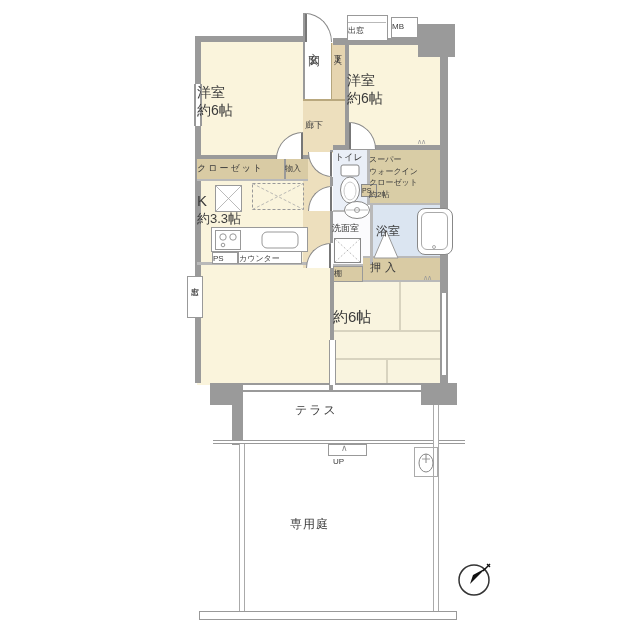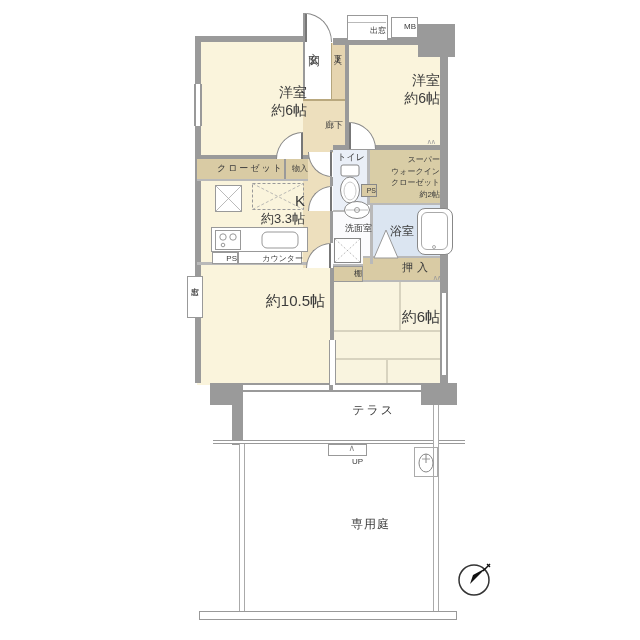--- a/index.html
+++ b/index.html
@@ -1,20 +1,20 @@
 <!DOCTYPE html>
 <html><head>
 <meta charset="utf-8">
 <style>
   html,body{margin:0;padding:0;background:#fff;}
   #canvas{position:relative;width:640px;height:640px;background:#ffffff;overflow:hidden;
           font-family:"Liberation Sans","DejaVu Sans",sans-serif;color:#3b3b3b;}
   .abs{position:absolute;box-sizing:border-box;}
   .wall{background:#9a9a9a;}
-  .lbl{text-align:right;line-height:1.25;color:#3b3b3b;}
+  .lbl{text-align:left;line-height:1.25;color:#3b3b3b;}
   .vtext{writing-mode:vertical-rl;text-orientation:upright;}
   .door{background:#fff;}
   .thinline{background:#b9b9b9;}
   .tatami{background:#d8d3bf;}
   .winband{background:#fff;}
   svg{display:block;}
 </style>
 </head>
 <body>
 
@@ -230,21 +230,20 @@
   <div class="abs lbl vtext" style="left:333px;top:48px;font-size:8px;letter-spacing:1px;line-height:1;">下足入</div>
 
   <div class="abs lbl" style="left:305px;top:120px;width:38px;font-size:9px;">廊下</div>
 
   <div class="abs lbl" style="left:197px;top:192px;width:108px;">
     <div style="font-size:15px;">K</div>
     <div style="font-size:13px;">約3.3帖</div>
   </div>
 
   <div class="abs lbl" style="left:205px;top:292px;width:120px;">
-    <div style="font-size:15px;">約10.5帖</div>
   </div>
 
   <div class="abs lbl" style="left:333px;top:308px;width:107px;">
     <div style="font-size:15px;">約6帖</div>
   </div>
 
   <div class="abs lbl" style="left:335px;top:152px;width:30px;font-size:9px;">トイレ</div>
 
   <div class="abs lbl" style="left:369px;top:154px;width:71px;font-size:8px;line-height:1.45;">
     <div>スーパー</div>

